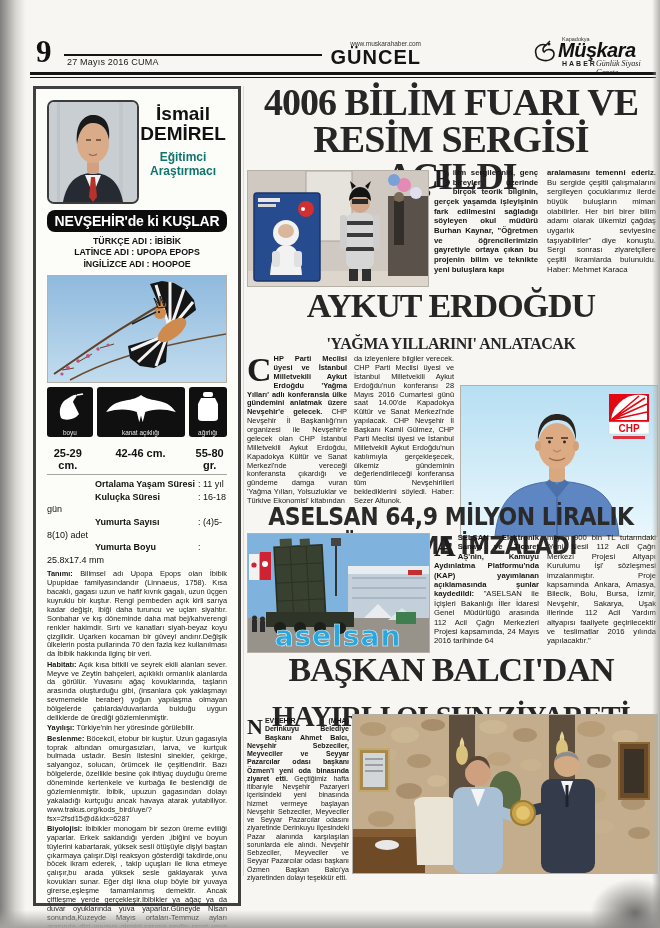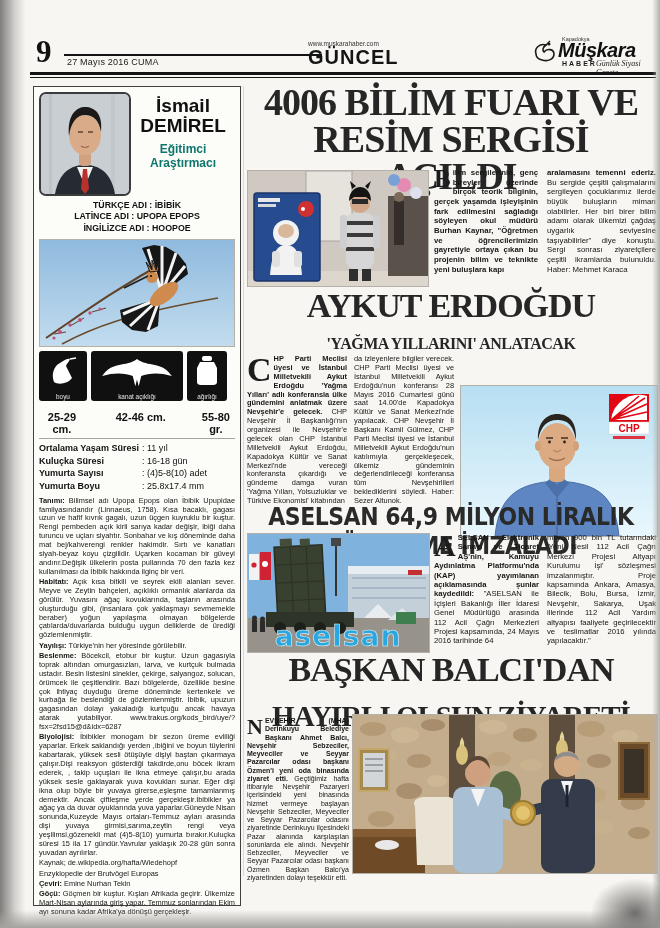--- a/index.html
+++ b/index.html
@@ -9,52 +9,52 @@
   .serif{font-family:"Liberation Serif",serif;}
   .headline{font-family:"Liberation Serif",serif;font-weight:bold;color:#262626;
             text-align:center;letter-spacing:-1px;line-height:0.98;}
   .bodytxt{text-align:justify;color:#161616;}
   .bold{font-weight:bold;}
   .dropcap{float:left;font-family:"Liberation Serif",serif;font-weight:bold;color:#1d1d1d;
            line-height:.82;margin:1px 2px 0 0;}
   .photo{overflow:hidden;border:1px solid #b6b1a8;background:#ddd;}
   .rule{background:#141414;}
   
-  .panel{border:1px solid #404040;background:#fcfcf9;padding:5px;box-sizing:border-box;}
+  .panel{border:3px solid #404040;background:#fcfcf9;padding:11px;box-sizing:border-box;}
   .author-card{display:flex;height:104px;}
   .pframe{width:88px;height:100px;border:2px solid #3c3c3c;border-radius:7px;overflow:hidden;flex:none;background:#cfd3d6;}
   .ainfo{flex:1;text-align:center;padding-top:4px;}
   .aname{font-size:19px;font-weight:bold;line-height:1.05;color:#111;}
   .arole{font-size:12px;font-weight:bold;line-height:1.15;color:#0f766e;}
   .banner{margin-top:6px;height:22px;border-radius:8px;background:#0c0c0c;color:#fff;
           font-size:14px;font-weight:bold;text-align:center;line-height:22px;letter-spacing:-.2px;}
   .birdname{font-size:8.8px;font-weight:bold;text-align:center;line-height:1.3;color:#111;}
   .iconrow{display:flex;gap:4px;margin-top:4px;}
   .ibox{background:#101010;border-radius:3px;height:50px;position:relative;}
   .ibox svg{display:block;margin:3px auto 0 auto;}
   .ilabel{position:absolute;bottom:1px;width:100%;text-align:center;font-size:6.4px;color:#e6e6e6;}
   .valrow{display:flex;gap:12px;margin-top:10px;}
   .val{font-size:11px;font-weight:bold;text-align:center;color:#111;}
   .statrow{font-size:9px;line-height:1.4;color:#111;}
-  .statrow .lbl{display:inline-block;width:103px;font-weight:bold;}
+  .statrow .lbl{display:inline-block;width:103px;font-weight:bold;margin-left:48px;}
   .paras{margin-top:4px;font-size:7.4px;line-height:1.2;}
   .paras p{margin:0 0 1.5px 0;}
   .colp{font-size:7.8px;line-height:1.24;}
   .scan{pointer-events:none;}
 </style>
 </head>
 <body>
 
 <div class="page">
 
   <div class="abs serif bold" style="left:36px;top:34px;font-size:31px;color:#111;">9</div>
   <div class="abs" style="left:67px;top:57px;font-size:9px;color:#222;letter-spacing:.2px;text-align:right;">27 Mayıs 2016 CUMA</div>
   <div class="abs rule" style="left:64px;top:54px;width:258px;height:2px;"></div>
 
-  <div class="abs" style="left:308px;top:40px;width:96px;">
+  <div class="abs" style="left:325px;top:40px;width:96px;text-align:right;">
     <div style="font-size:6.5px;color:#333;">www.muskarahaber.com</div>
     <div style="font-size:20px;font-weight:bold;letter-spacing:1px;color:#141414;line-height:1;">GÜNCEL</div>
   </div>
 
   <div class="abs" style="left:534px;top:36px;width:122px;height:34px;">
     <svg width="26" height="26" style="position:absolute;left:-2px;top:2px;" viewBox="0 0 26 26">
       <path d="M4,16 C2,10 8,5 14,7 C11,9 10,12 12,14 C15,10 22,11 22,16 C22,21 16,24 10,22 C6,21 4,19 4,16 Z" fill="none" stroke="#1a1a1a" stroke-width="1.6"></path>
       <circle cx="17" cy="6" r="1.5" fill="#1a1a1a"></circle>
       <path d="M14,7 L18,3" stroke="#1a1a1a" stroke-width="1.2"></path>
     </svg>
@@ -88,20 +88,21 @@
       </div>
       <div class="ainfo">
         <div class="aname">İsmail</div>
         <div class="aname">DEMİREL</div>
         <div style="height:7px;"></div>
         <div class="arole">Eğitimci</div>
         <div class="arole">Araştırmacı</div>
       </div>
     </div>
 
+    <div class="banner">NEVŞEHİR'de ki KUŞLAR</div>
 
     <div style="margin-top:4px;">
       <div class="birdname">TÜRKÇE ADI : İBİBİK</div>
       <div class="birdname">LATİNCE ADI : UPOPA EPOPS</div>
       <div class="birdname">İNGİLİZCE ADI : HOOPOE</div>
     </div>
 
     <div class="photo" style="margin-top:5px;height:106px;">
       <svg viewBox="0 0 196 106" width="196" height="106">
         <defs>

